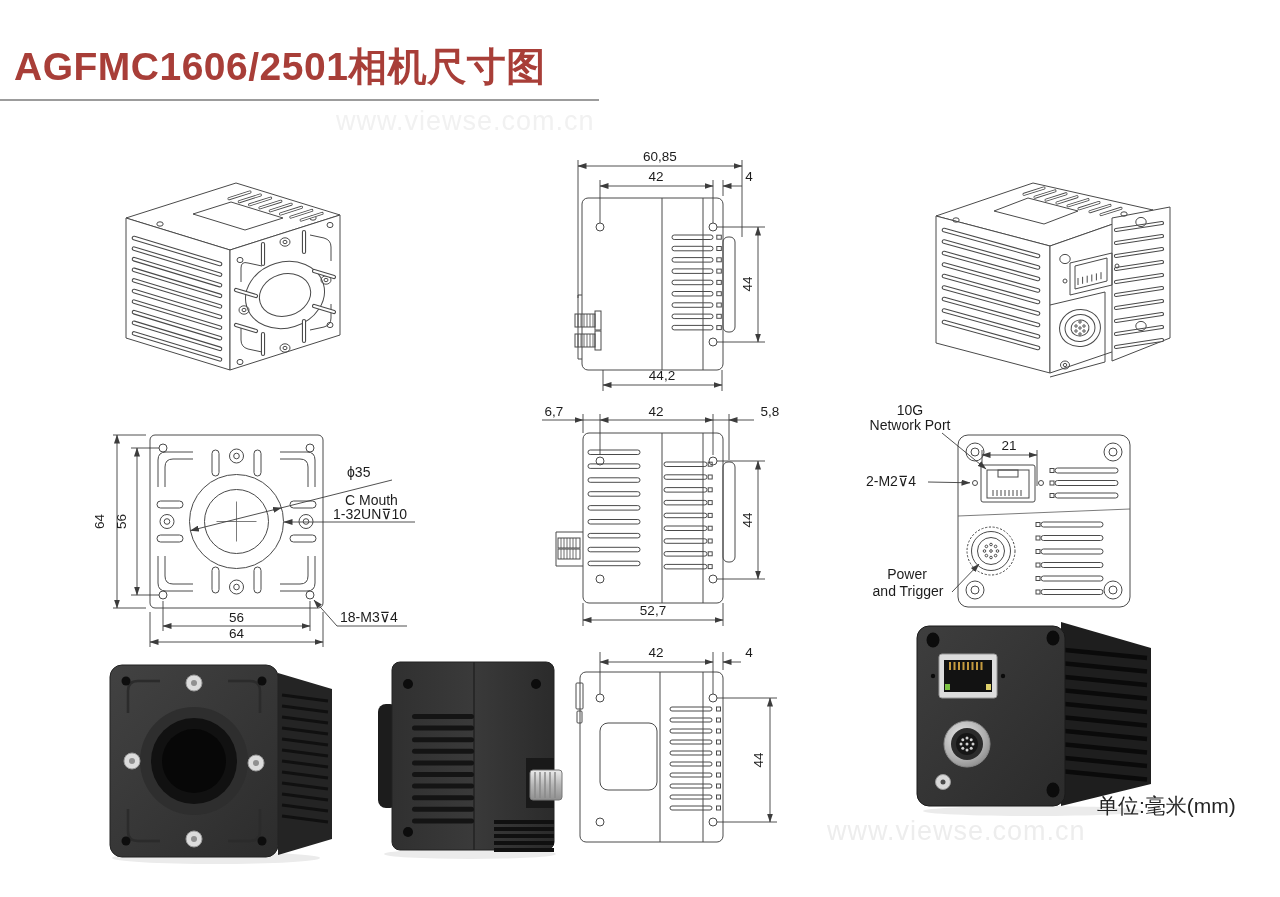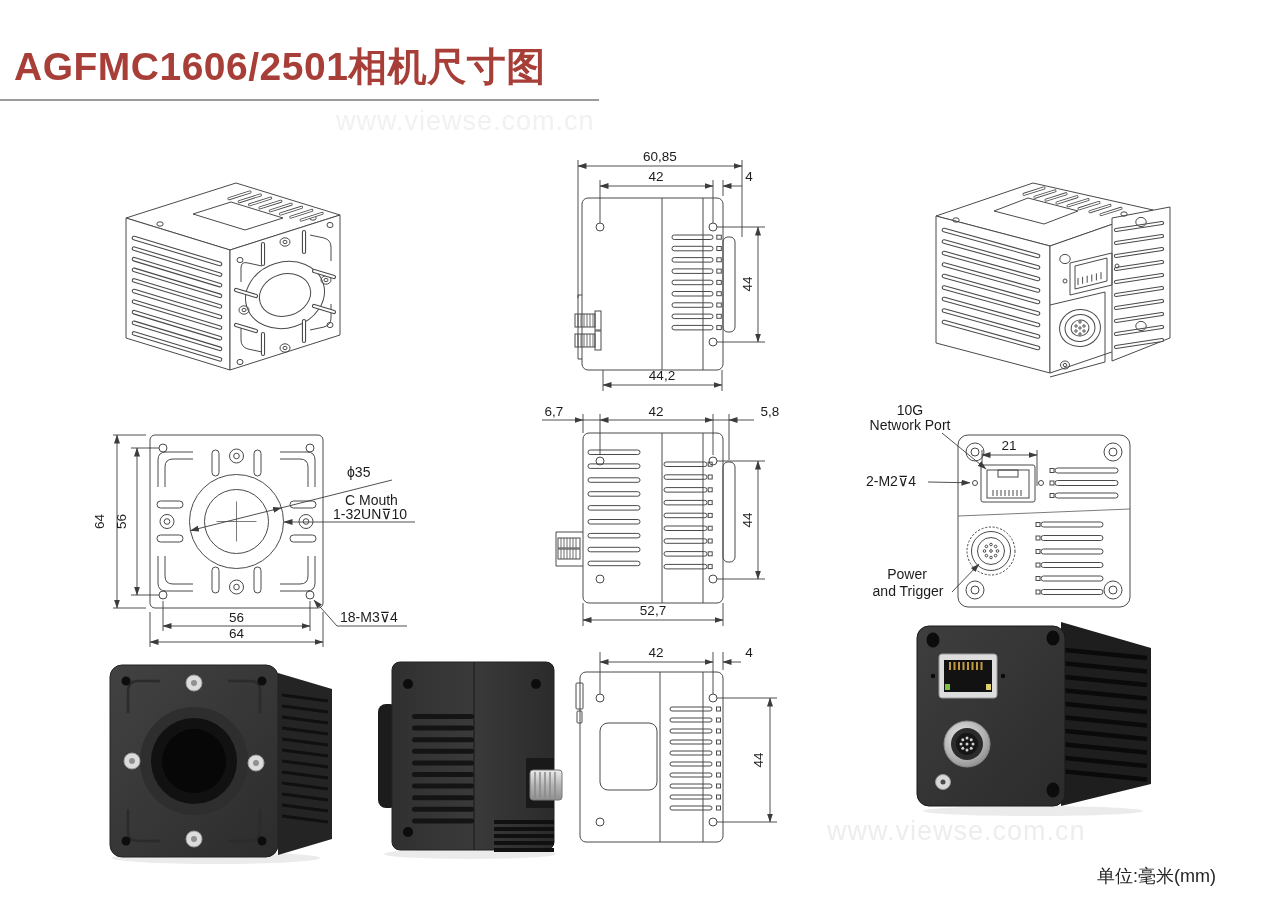--- a/index.html
+++ b/index.html
@@ -2,21 +2,21 @@
 <html><head>
 <meta charset="utf-8">
 <style>
   html,body{margin:0;padding:0;background:#fff;}
   .page{position:relative;width:1280px;height:897px;background:#fff;overflow:hidden;
         font-family:"Liberation Sans","DejaVu Sans",sans-serif;}
   .abs{position:absolute;}
   .title{left:14px;top:40px;font-size:39px;font-weight:700;color:#a83e38;letter-spacing:0.5px;white-space:nowrap;}
   .rule{left:0;top:99px;width:599px;height:2px;background:#9c9c9c;}
   .wm{color:#f1f1f1;font-size:27px;letter-spacing:1px;white-space:nowrap;}
-  .unit{left:1097px;top:864px;font-size:18px;color:#242424;white-space:nowrap;}
+  .unit{left:1097px;top:792px;font-size:21px;color:#242424;white-space:nowrap;}
   svg{display:block;overflow:visible;}
   .s{stroke:#4a4a4a;stroke-width:1;fill:none;}
   .sf{stroke:#4a4a4a;stroke-width:1;fill:#fff;}
   .thin{stroke:#5a5a5a;stroke-width:0.8;fill:none;}
   .dim{stroke:#3c3c3c;stroke-width:0.9;fill:none;}
   .hatch{stroke:#4a4a4a;stroke-width:0.8;}
   svg text{font-family:"Liberation Sans","DejaVu Sans",sans-serif;font-size:13.5px;fill:#1c1c1c;}
   svg text.lb{font-size:14px;}
   .slotA{stroke:#4a4a4a;stroke-width:4.6;stroke-linecap:round;fill:none;}
   .slotB{stroke:#fff;stroke-width:2.4;stroke-linecap:round;fill:none;}

